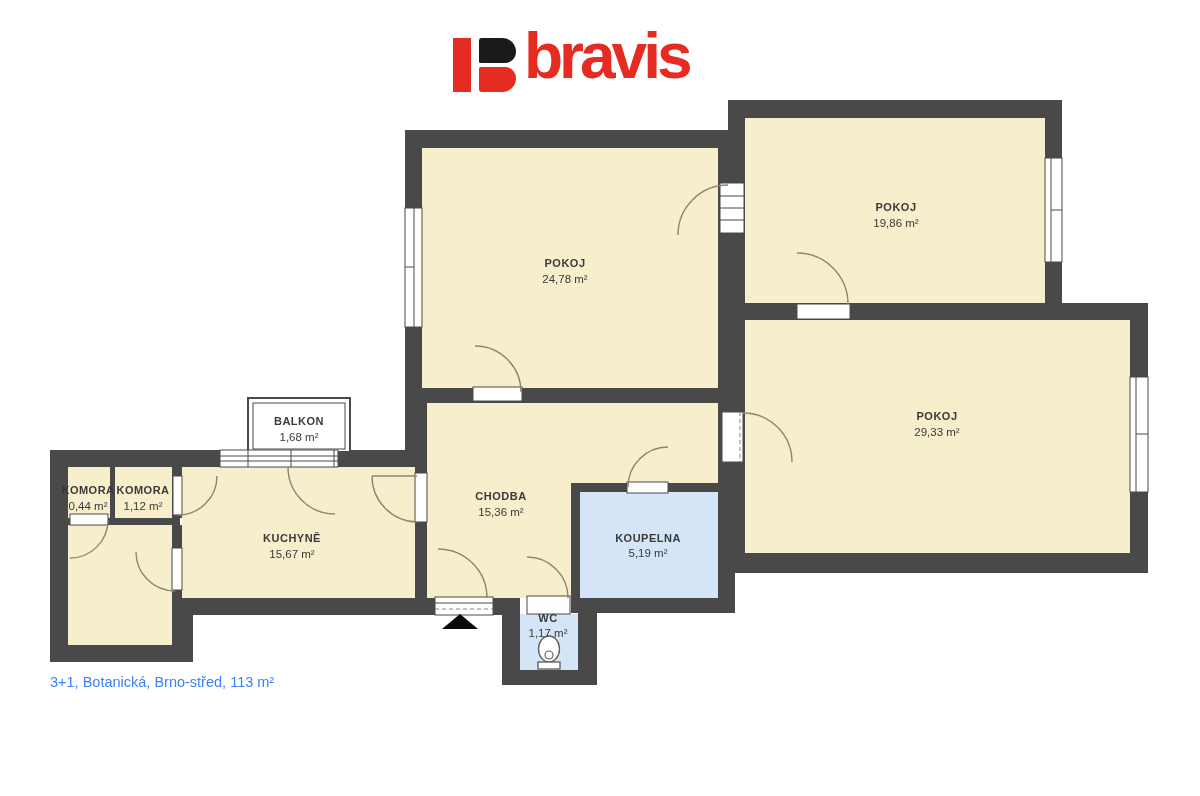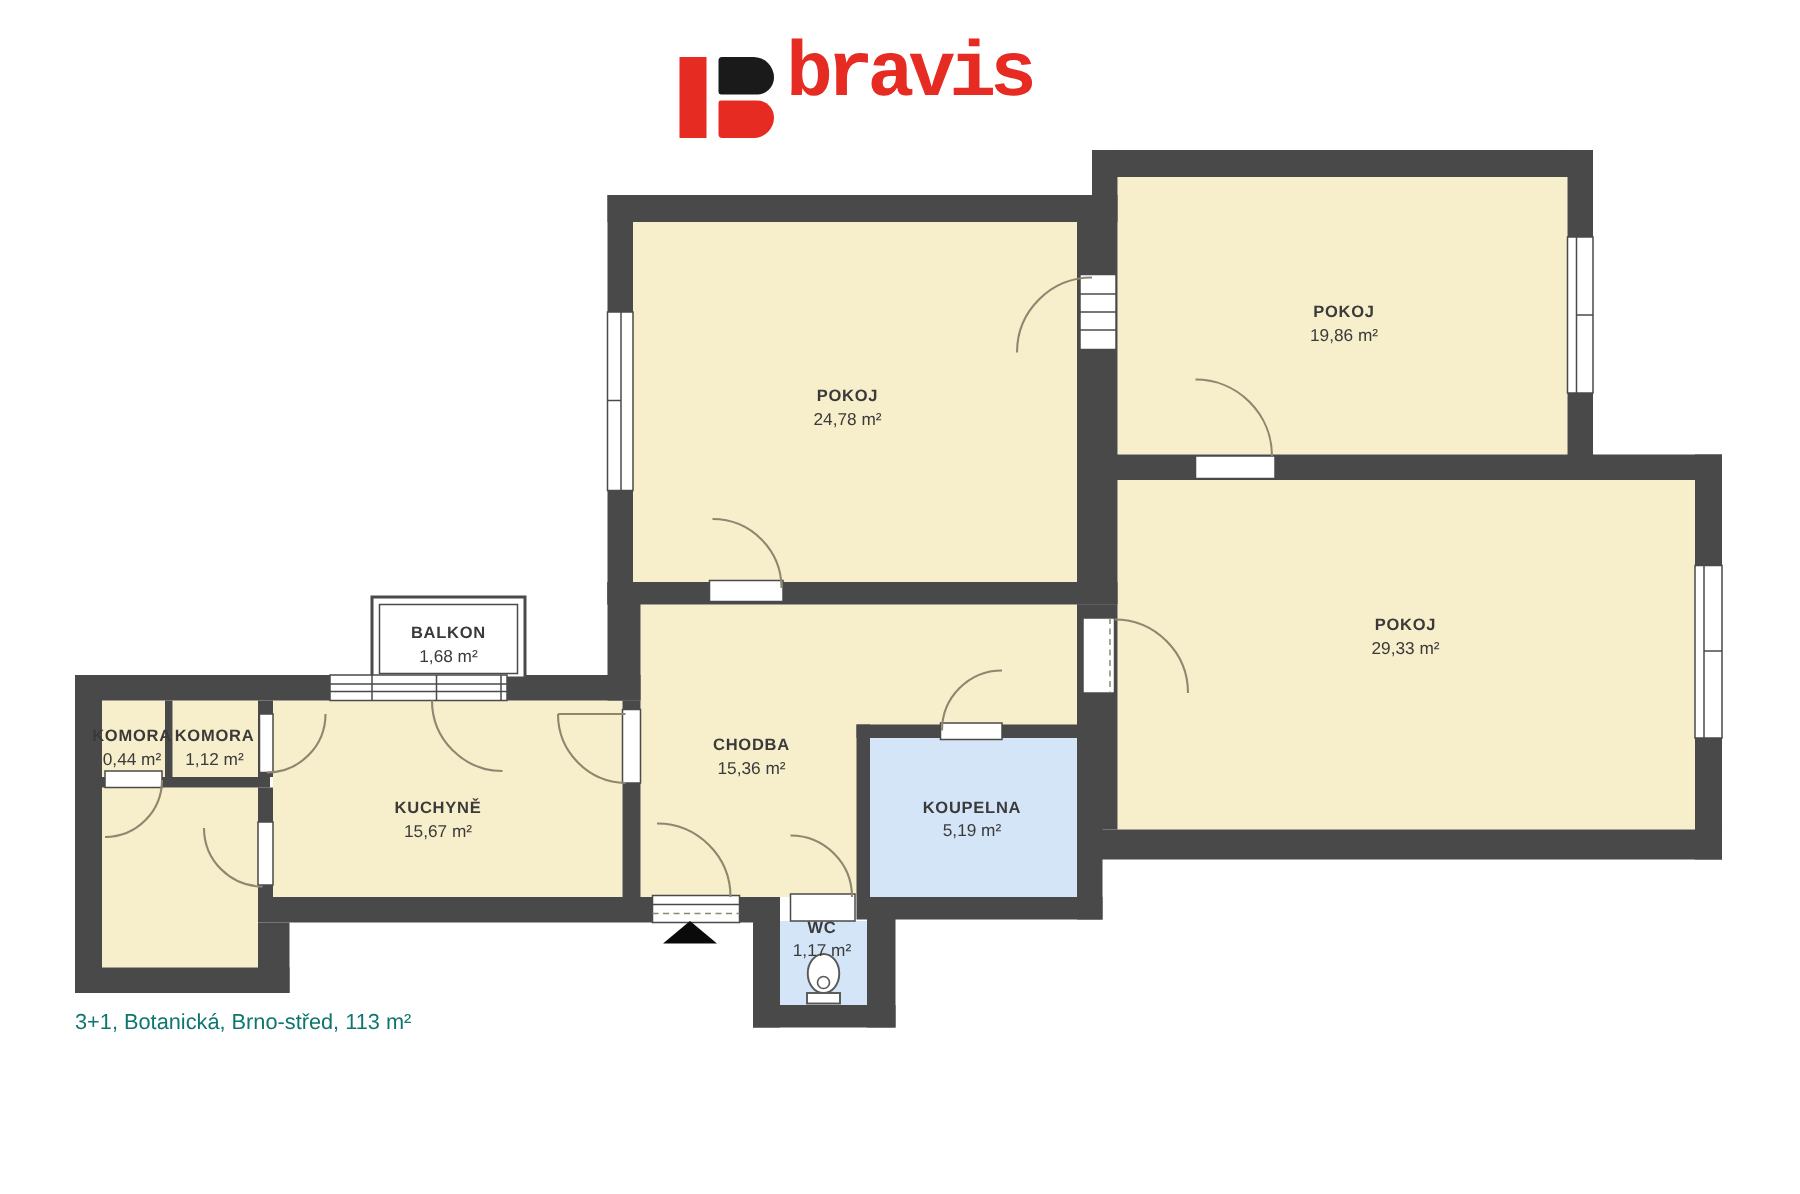--- a/index.html
+++ b/index.html
@@ -7,25 +7,25 @@
         font-family:"Liberation Sans",sans-serif;}
   .plan{position:absolute;left:0;top:0;}
 
   
   .logo{position:absolute;left:446px;top:24px;width:340px;height:78px;}
   .logo-bar{position:absolute;left:7px;top:14px;width:18px;height:54px;background:#e62b22;}
   .logo-bowl-top{position:absolute;left:33px;top:14px;width:37px;height:25px;background:#1a1a1a;
                  border-radius:3px 17px 14px 2px;}
   .logo-bowl-bottom{position:absolute;left:33px;top:43px;width:37px;height:25px;background:#e62b22;
                  border-radius:2px 14px 17px 3px;}
-  .logo-word{position:absolute;left:78px;top:0;line-height:1;font-size:52px;font-weight:700;
-             letter-spacing:-4px;color:#e62b22;font-family:Liberation Mono, monospace;}
+  .logo-word{position:absolute;left:78px;top:0;line-height:1;font-size:64px;font-weight:700;
+             letter-spacing:-4px;color:#e62b22;}
 
   
-  .caption{position:absolute;left:50px;top:674px;font-size:14.5px;color:#0f766e;}
+  .caption{position:absolute;left:50px;top:674px;font-size:14.5px;color:#3b82f6;}
 
   
   .room{fill:#f7eecb;}
   .wet{fill:#d3e5f6;}
   .wall{fill:#494949;}
   .open{fill:#ffffff;stroke:#4a4a4a;stroke-width:1;}
   .frameline{stroke:#4a4a4a;stroke-width:1;fill:none;}
   .arc{stroke:#8f8670;stroke-width:1.4;fill:none;}
   .dash{stroke:#8f8670;stroke-width:1;fill:none;stroke-dasharray:4 3;}
   .fixture{fill:#ffffff;stroke:#5a5a5a;stroke-width:1.3;}

